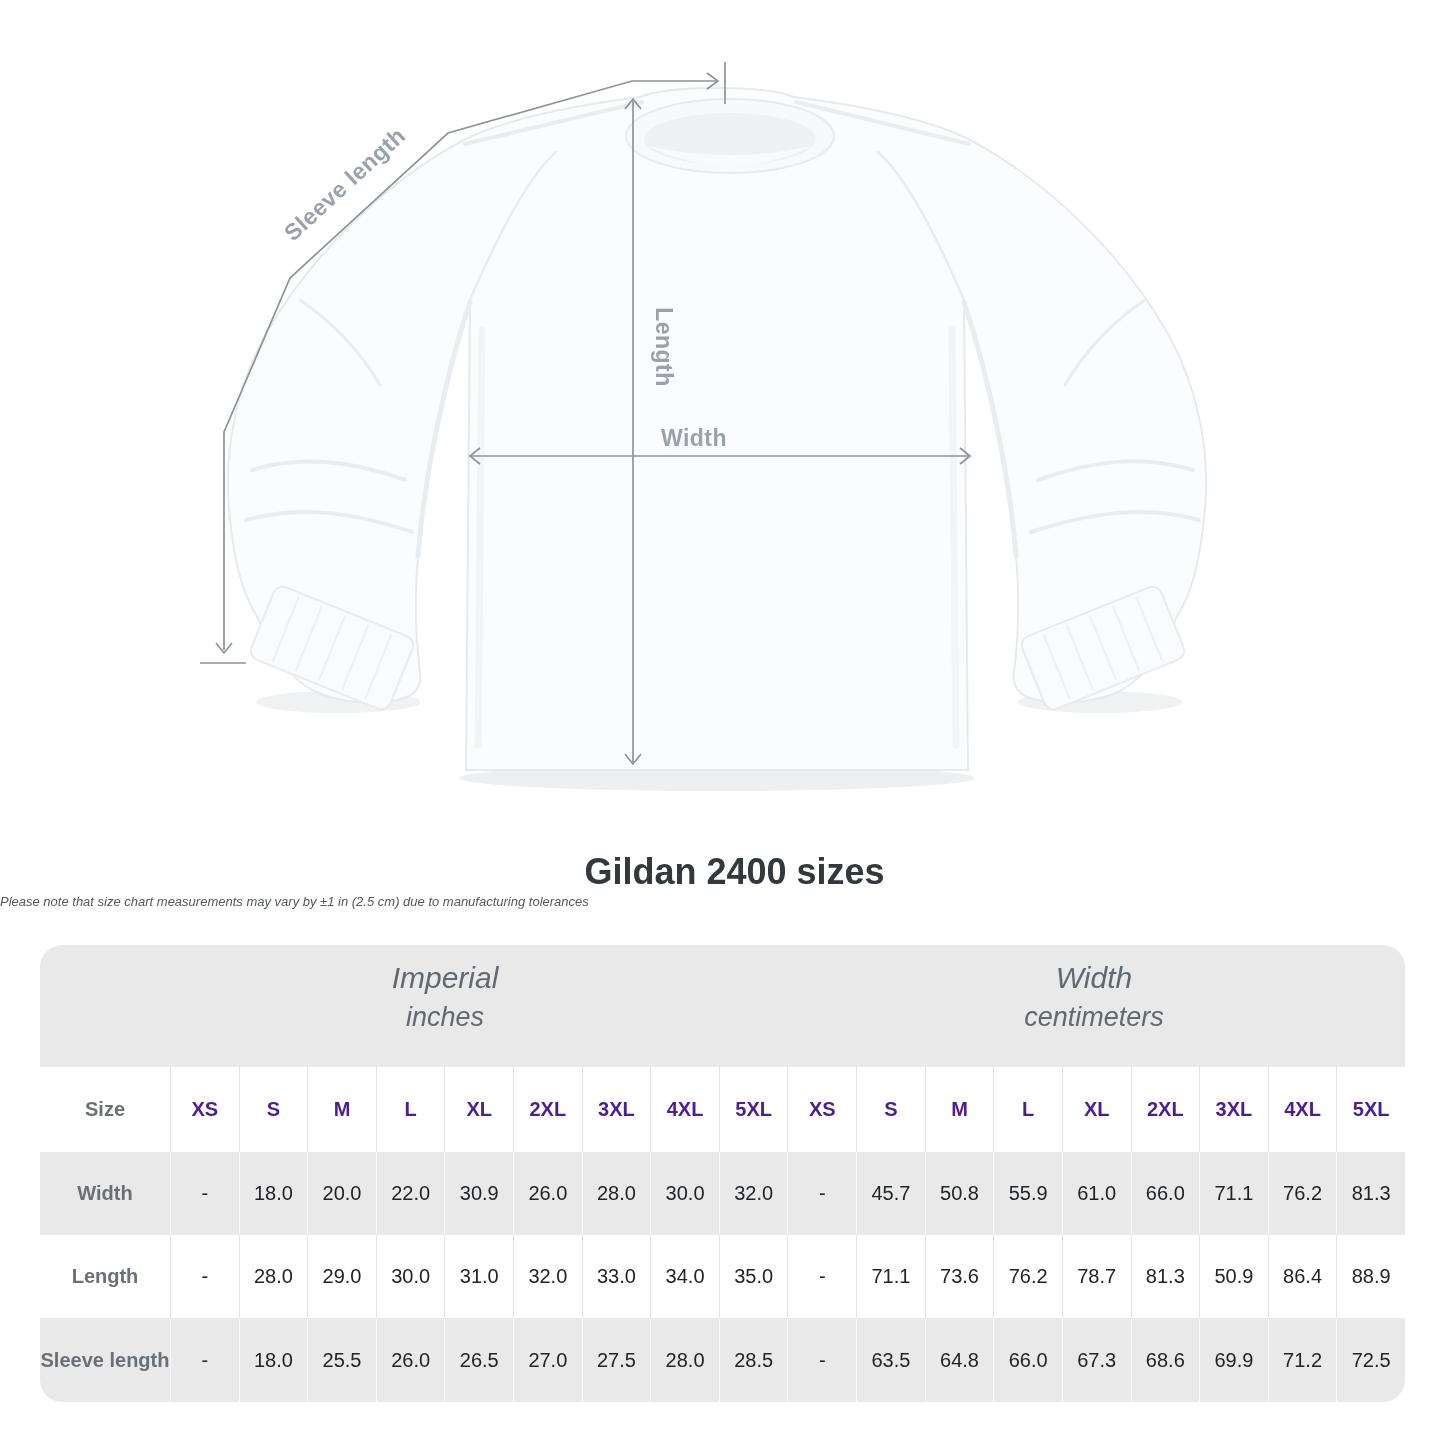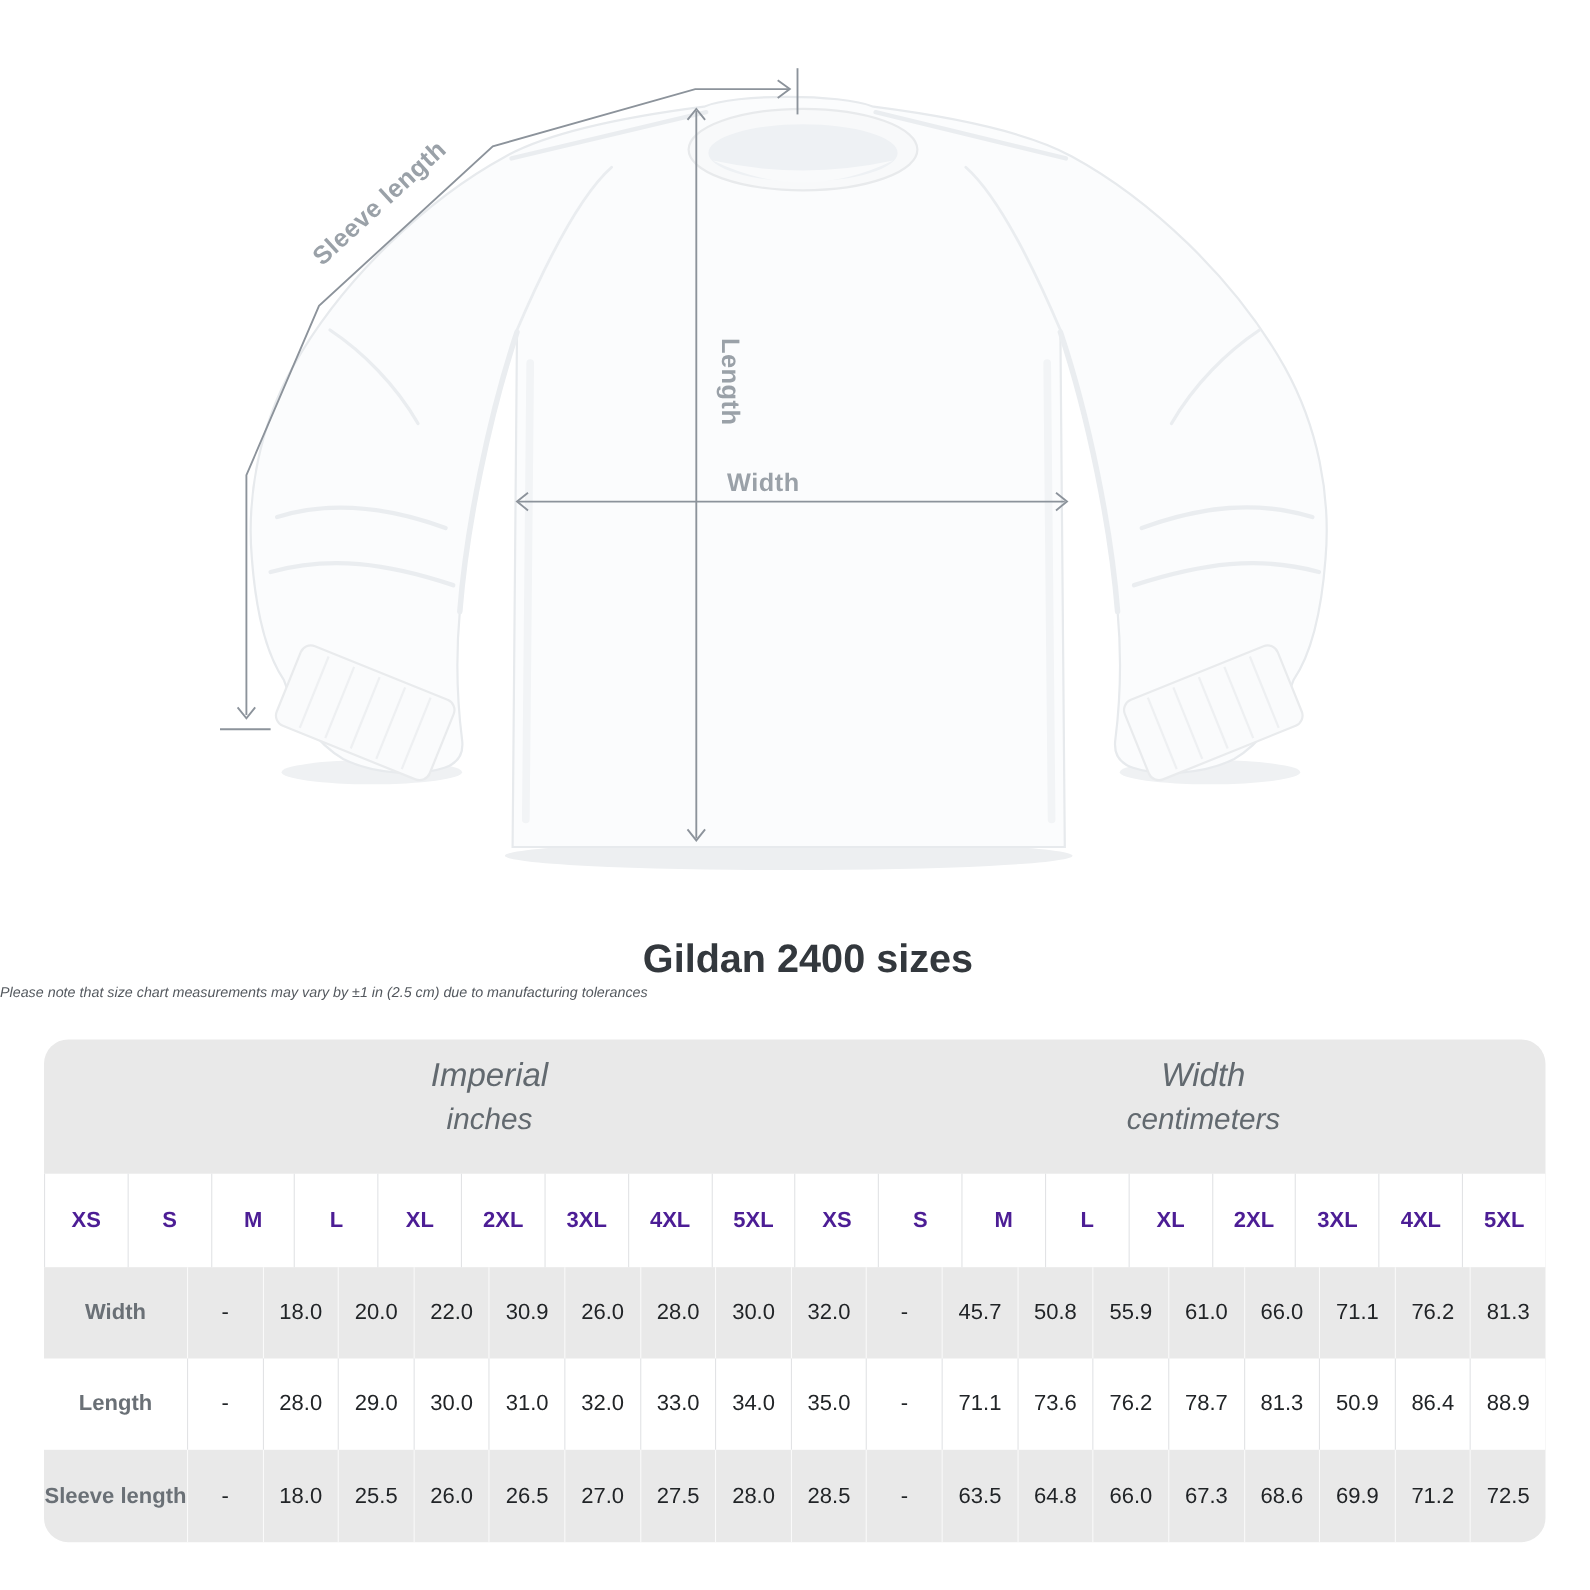--- a/index.html
+++ b/index.html
@@ -153,20 +153,21 @@
         <div class="g-name">Imperial</div>
         <div class="g-unit">inches</div>
       </div>
       <div class="group metric">
         <div class="g-name">Width</div>
         <div class="g-unit">centimeters</div>
       </div>
     </div>
 
     <div class="t-row white h85">
+      <div class="t-cell label">Size</div>
       <div class="t-cell hdr">XS</div>
       <div class="t-cell hdr">S</div>
       <div class="t-cell hdr">M</div>
       <div class="t-cell hdr">L</div>
       <div class="t-cell hdr">XL</div>
       <div class="t-cell hdr">2XL</div>
       <div class="t-cell hdr">3XL</div>
       <div class="t-cell hdr">4XL</div>
       <div class="t-cell hdr">5XL</div>
       <div class="t-cell hdr">XS</div>

